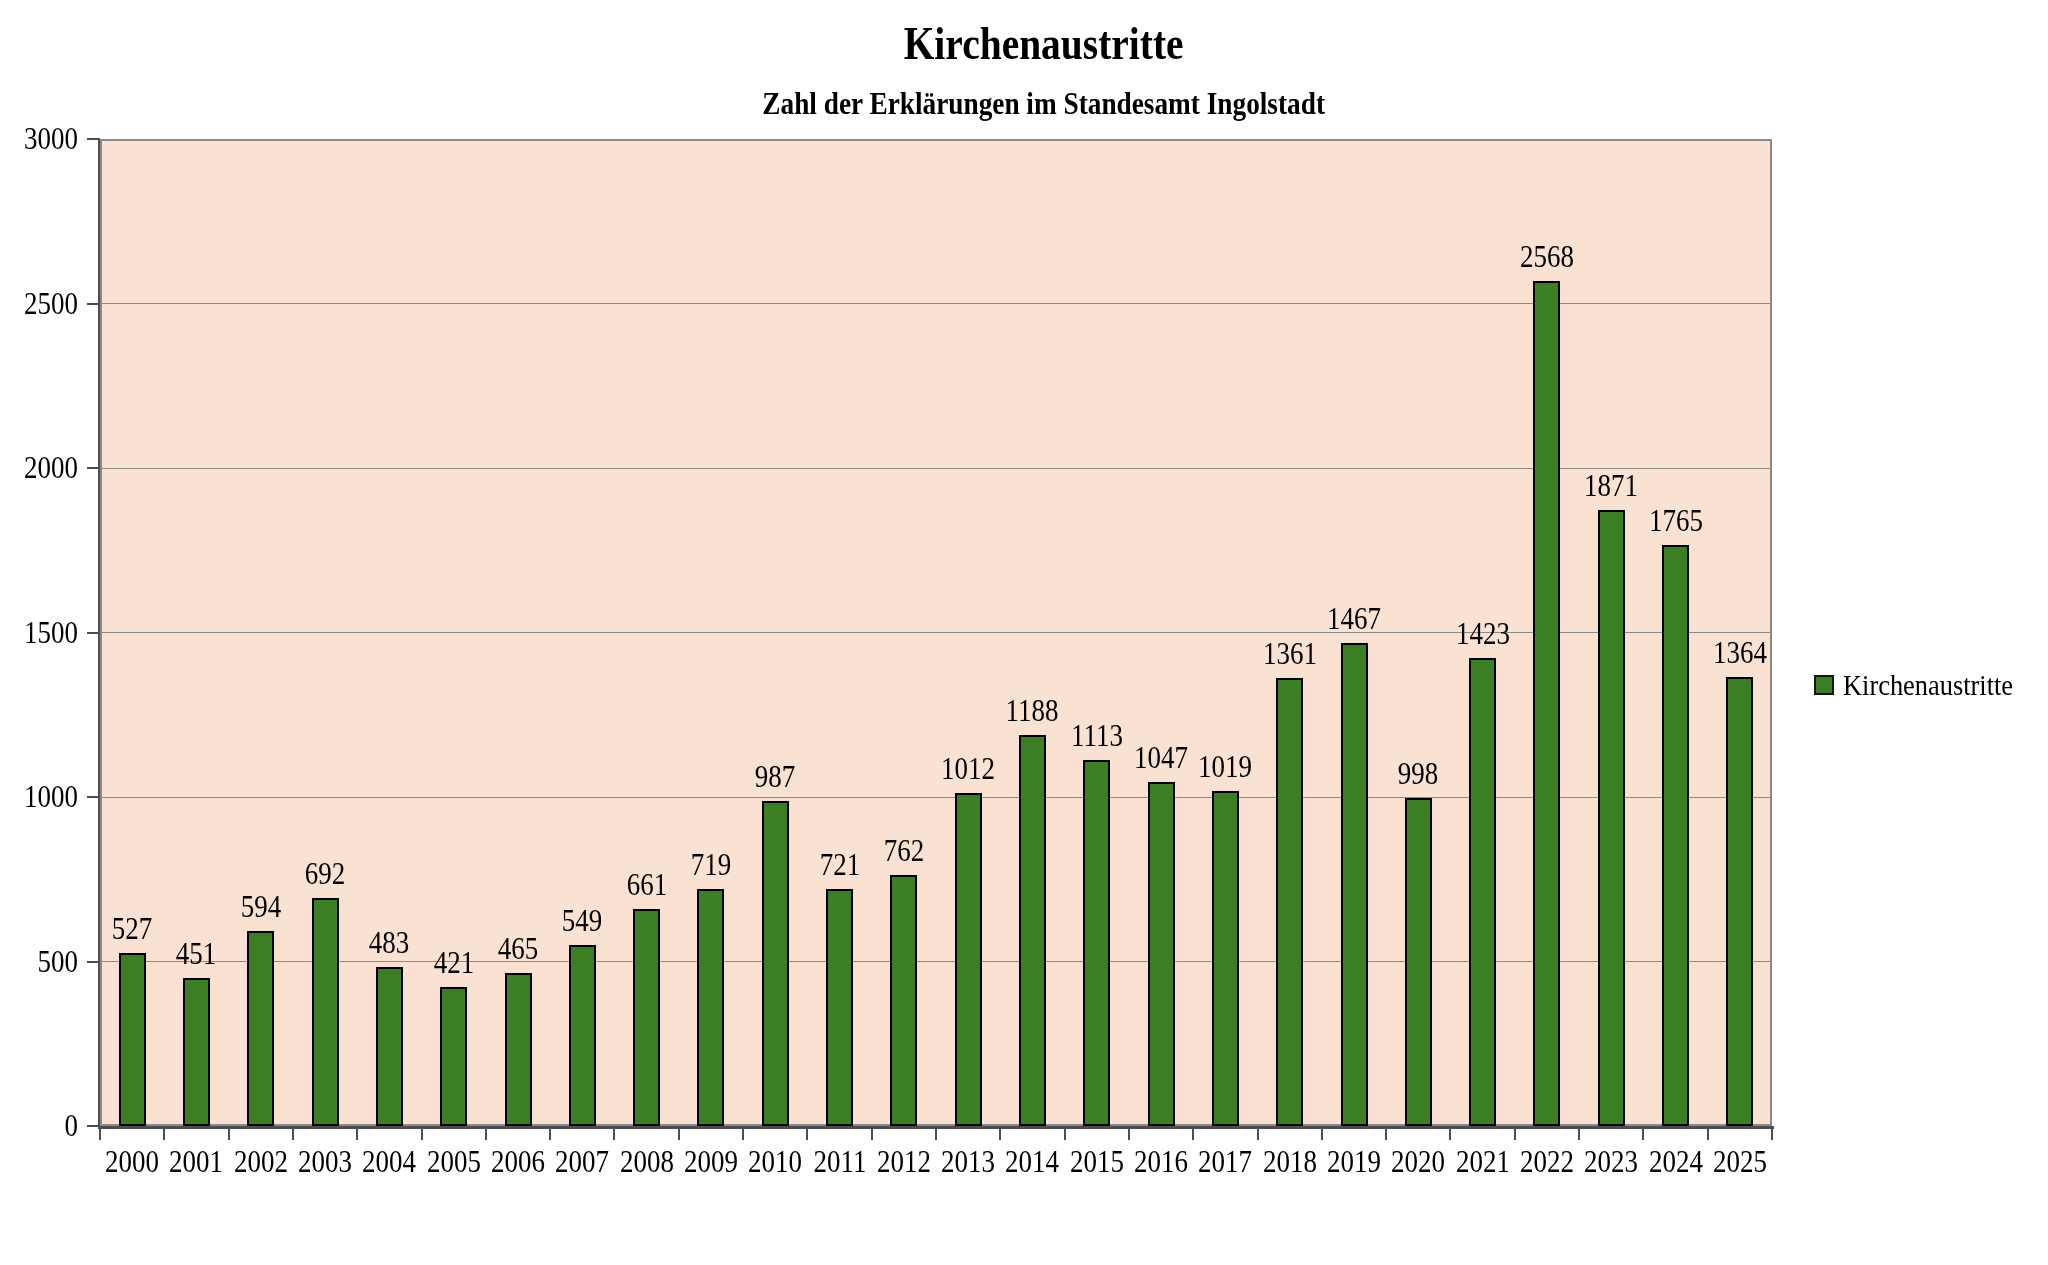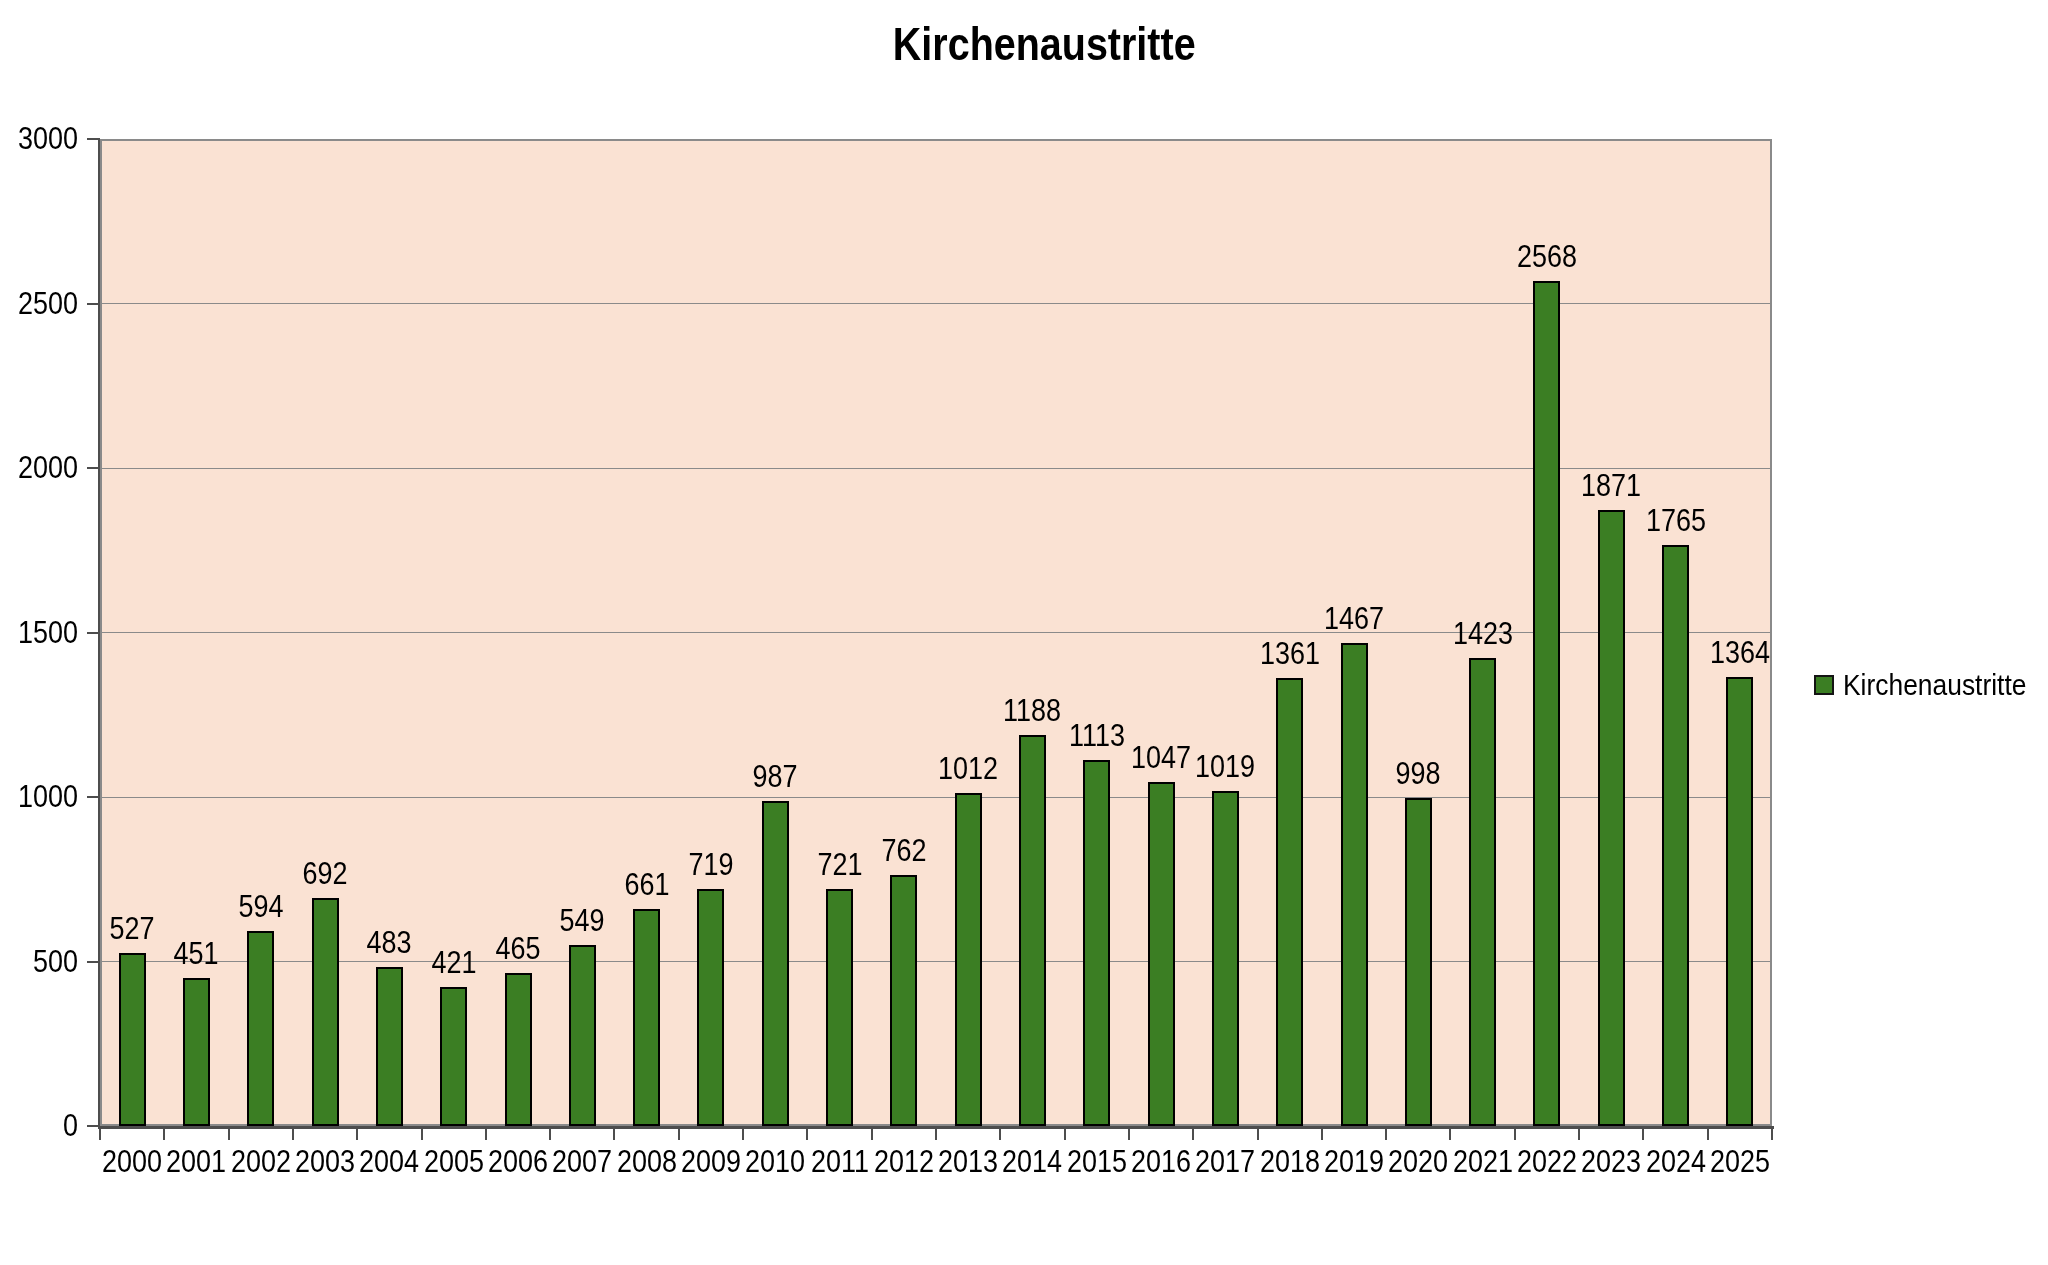--- a/index.html
+++ b/index.html
@@ -1,21 +1,21 @@
 <!DOCTYPE html>
 <html><head>
 <meta charset="utf-8">
 <style>
   html, body { margin: 0; padding: 0; background: #ffffff; }
   .stage {
     position: relative;
     width: 2048px;
     height: 1265px;
     background: #ffffff;
-    font-family: Liberation Sans, sans-serif;
+    font-family: Liberation Serif, serif;
     color: #000000;
     overflow: hidden;
   }
   .title-row {
     position: absolute;
     left: 40px; top: 16px; width: 2008px;
     text-align: center;
     font-size: 47px;
     font-weight: bold;
     white-space: nowrap;
@@ -122,20 +122,23 @@
 </style>
 </head>
 <body>
 
 <div class="stage">
 
   <div class="title-row">
     <span class="cond">Kirchenaustritte</span>
   </div>
 
+  <div class="subtitle-row">
+    <span class="cond-sub">Zahl der Erklärungen im Standesamt Ingolstadt</span>
+  </div>
 
   <div class="plot"></div>
 
   <div id="dyn">
       <div class="y-tick" style="top: 1125px;"></div>
       <div class="y-label" style="top: 1107px;">0</div>
       <div class="gridline" style="top: 961px;"></div>
       <div class="y-tick" style="top: 960.5px;"></div>
       <div class="y-label" style="top: 942.5px;">500</div>
       <div class="gridline" style="top: 796.5px;"></div>

